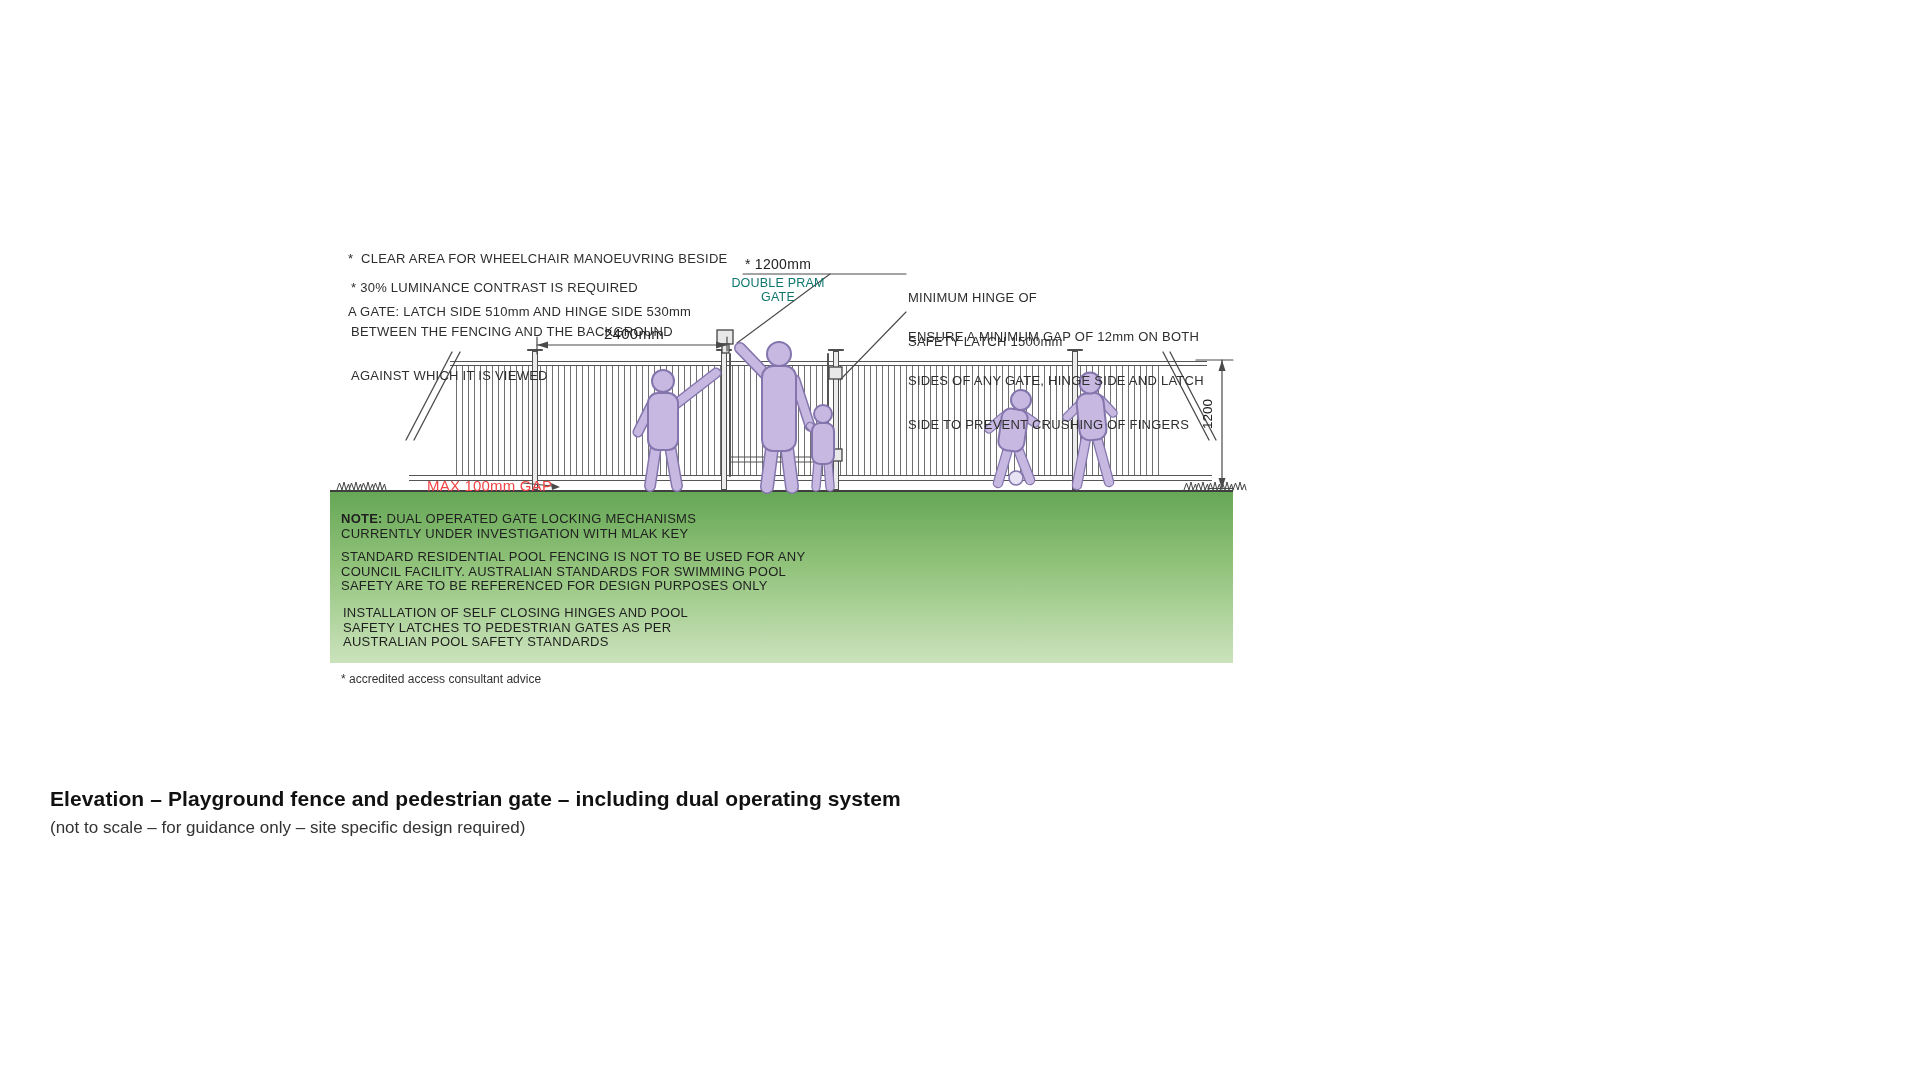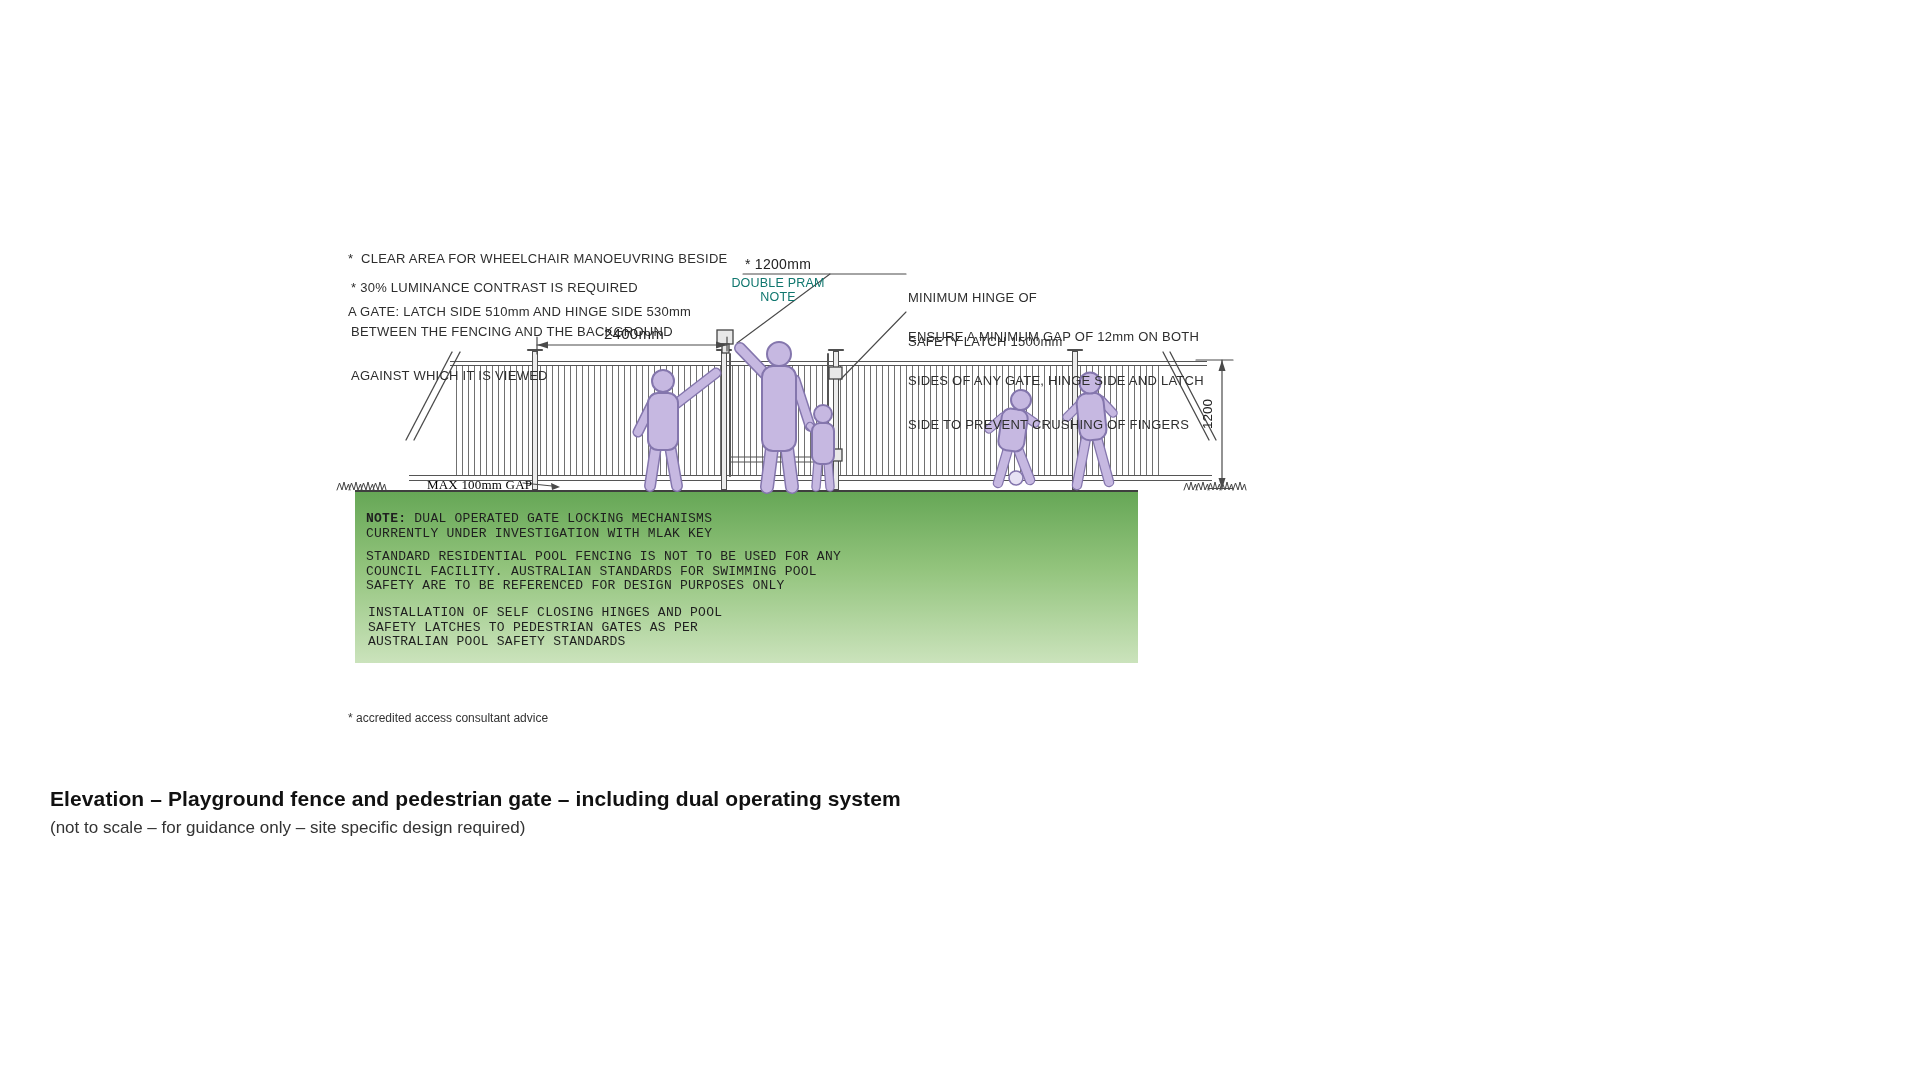--- a/index.html
+++ b/index.html
@@ -5,39 +5,38 @@
   * { margin:0; padding:0; box-sizing:border-box; }
   html,body { width:1920px; height:1080px; background:#ffffff; }
   body { font-family:"Liberation Sans", sans-serif; position:relative; overflow:hidden; color:#2e2e2e; }
   .abs { position:absolute; }
 
   
   .note { font-size:13px; line-height:14.6px; letter-spacing:0.25px; color:#2e2e2e; white-space:pre; }
   .note.wide { line-height:17.5px; }
   .dim-label { font-size:15px; letter-spacing:0.3px; color:#222; white-space:pre; text-align:center; }
   .dim-small { font-size:12.5px; letter-spacing:0.2px; color:#0f766e; white-space:pre; text-align:center; }
-  .gap-label { font-size:13px; letter-spacing:0.2px; color:#000000; white-space:pre;font-family:Liberation Serif, serif; }
+  .gap-label { font-size:15px; letter-spacing:0.2px; color:#ef4444; white-space:pre; }
   .vert-dim { font-size:13.5px; color:#222; text-align:center; transform:rotate(-90deg); }
 
   
   .bars {
     left:456px; top:366px; width:708px; height:109px;
     background:repeating-linear-gradient(to right,#707070 0 1px,transparent 1px 6px);
   }
   .rail { background:#ffffff; border-top:1.4px solid #555; border-bottom:1.4px solid #555; }
   .rail.top { left:450px; top:361px; width:757px; height:5px; }
   .rail.bottom { left:409px; top:475px; width:803px; height:6px; }
   .post { width:6px; top:351px; height:139px; background:#ececec; border:1px solid #4f4f4f; }
 
   
   .panel {
-    left:355px; top:490px; width:783px; height:173px;
+    left:330px; top:490px; width:903px; height:173px;
     background:linear-gradient(to bottom,#66a756 0%,#93c47d 45%,#cbe3bc 100%);
     border-top:2px solid #3f3f3f;
-    font-family:Liberation Mono, monospace;
   }
   .panel-text { position:absolute; font-size:13px; line-height:14.6px; letter-spacing:0.25px; color:#1f1f1f; white-space:pre; }
   .panel-text b { font-weight:bold; }
 
   .footnote { font-size:12px; color:#333; white-space:pre; }
   .title { font-size:21px; font-weight:bold; color:#111; white-space:pre; letter-spacing:0.1px; }
   .subtitle { font-size:17px; color:#333; white-space:pre; }
 
   svg { position:absolute; left:0; top:0; }
   svg line, svg path, svg polyline { stroke-linecap:round; }
@@ -211,36 +210,36 @@
     <div>A GATE: LATCH SIDE 510mm AND HINGE SIDE 530mm</div>
   </div>
   <div class="abs note" style="left:351px;top:252px;">
     <div>* 30% LUMINANCE CONTRAST IS REQUIRED</div>
     <div>BETWEEN THE FENCING AND THE BACKGROUND</div>
     <div>AGAINST WHICH IT IS VIEWED</div>
   </div>
 
   <div class="abs dim-label" style="left:723px;top:256px;width:110px;font-size:14px;">* 1200mm</div>
   <div class="abs dim-small" style="left:723px;top:276px;width:110px;">DOUBLE PRAM</div>
-  <div class="abs dim-small" style="left:723px;top:290px;width:110px;">NOTE</div>
+  <div class="abs dim-small" style="left:723px;top:290px;width:110px;">GATE</div>
 
   <div class="abs dim-label" style="left:594px;top:325px;width:80px;">2400mm</div>
 
   <div class="abs note" style="left:908px;top:262px;">
     <div>MINIMUM HINGE OF</div>
     <div>SAFETY LATCH 1500mm</div>
   </div>
   <div class="abs note" style="left:908px;top:301px;">
     <div>ENSURE A MINIMUM GAP OF 12mm ON BOTH</div>
     <div>SIDES OF ANY GATE, HINGE SIDE AND LATCH</div>
     <div>SIDE TO PREVENT CRUSHING OF FINGERS</div>
   </div>
 
   <div class="abs gap-label" style="left:427px;top:477px;">MAX 100mm GAP</div>
 
   <div class="abs vert-dim" style="left:1186px;top:407px;width:44px;height:14px;line-height:14px;">1200</div>
 
-  <div class="abs footnote" style="left:348px;top:672px;margin-top:39px;">* accredited access consultant advice</div>
+  <div class="abs footnote" style="left:341px;top:672px;">* accredited access consultant advice</div>
 
   <div class="abs subtitle" style="left:50px;top:818px;">(not to scale – for guidance only – site specific design required)</div>
   <div class="abs title" style="left:50px;top:787px;">Elevation – Playground fence and pedestrian gate – including dual operating system</div>
 
 </div>
 
 </body></html>

